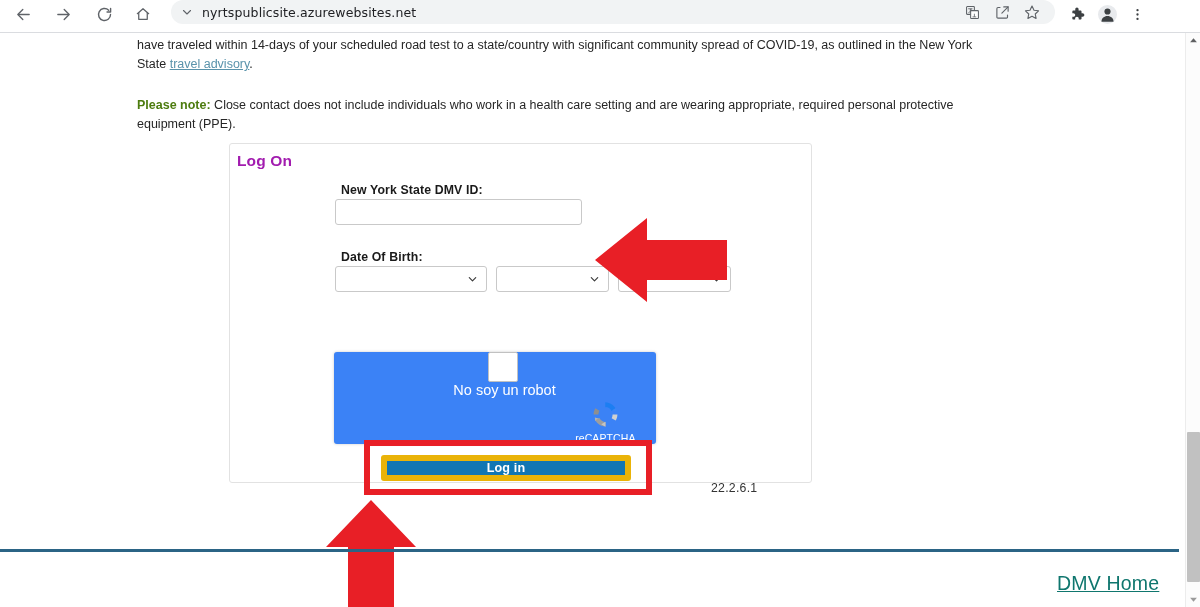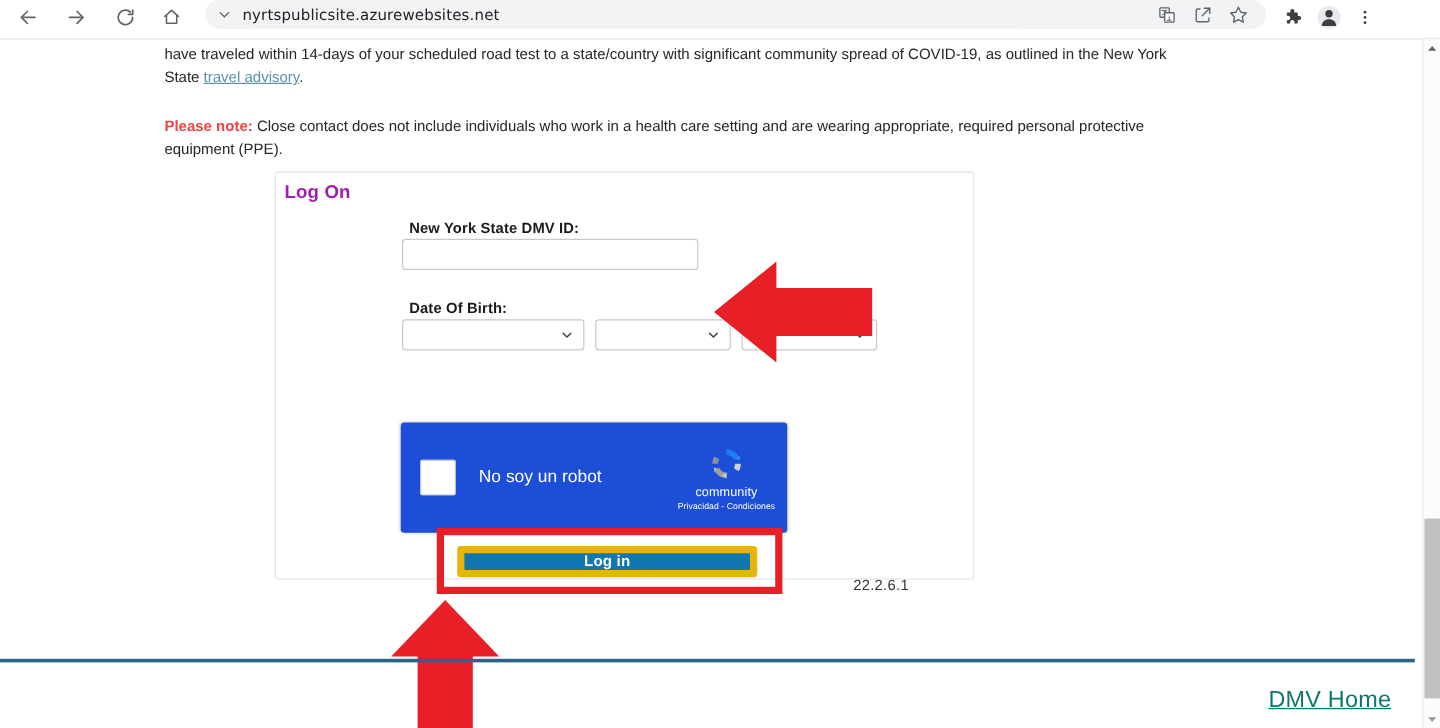--- a/index.html
+++ b/index.html
@@ -80,21 +80,21 @@
 
   .para {
     font-size: 12.5px;
     color: #262626;
     line-height: 19px;
     font-family: "Liberation Sans", sans-serif;
   }
   .para.first { margin-top: 3px; width: 860px; }
   .para.note { margin-top: 22px; width: 870px; }
   .link-blue { color: #5a93ab; text-decoration: underline; }
-  .bold { font-weight: bold; color: #ef4444; }
+  .bold { font-weight: bold; color: #4d7c0f; }
 
   
   .logon-card {
     position: absolute;
     left: 92px; top: 110px;
     width: 583px; height: 340px;
     border: 1px solid #e2e2e2;
     border-radius: 3px;
     background: #ffffff;
   }
@@ -140,24 +140,24 @@
     transform: translateY(-50%);
     color: #3c3c3c;
     display:flex; align-items:center;
   }
 
   
   .recaptcha {
     position: absolute;
     left: 104px; top: 208px;
     width: 322px; height: 92px;
-    background: #1d4ed8;
+    background: #3b82f6;
     border-radius: 3px;
     box-shadow: 0 0 3px rgba(0,0,0,0.22);
-    display: flex; align-items: center;
+    display: flex; align-items: center; flex-direction: column;
   }
   .rc-check {
     width: 30px; height: 30px;
     background: #ffffff;
     border: 1px solid #c1c1c1;
     border-radius: 2px;
     margin-left: 16px;
     flex: none;
   }
   .rc-label {
@@ -403,21 +403,21 @@
               <path fill="#1c7ef2" d="M24 6.2v7.3l6.1-3.5c-1.9-1.1-3.9-2.2-6.1-3.8z"></path>
               <path fill="#1c7ef2" d="M24 6.6c6.4 0 12 3.6 14.8 8.9l-5.9 3.4C31 15.4 27.8 13.2 24 13.2z"></path>
               <path fill="#3b86f7" d="M39.6 14.3l-6.3 3.7 6.9 1.6c-.1-1.9-.2-3.7-.6-5.3z"></path>
               <path fill="#b3b3b3" d="M9.1 33.8l6.3-3.6-6.9-1.8c.1 1.9.2 3.8.6 5.4z"></path>
               <path fill="#9e9e9e" d="M24 41.4c-6.4 0-12-3.6-14.8-8.9l6-3.4c1.8 3.5 5.1 5.7 8.8 5.7z"></path>
               <path fill="#c4c4c4" d="M24 41.8v-7.3l-6.2 3.6c2 1.1 4 2.2 6.2 3.7z"></path>
               <path fill="#d0d0d0" d="M41.3 24c0 3.3-.9 6.3-2.5 8.9l-5.9-3.5c.9-1.6 1.4-3.4 1.4-5.4z"></path>
               <path fill="#8f8f8f" d="M6.7 24c0-3.3.9-6.4 2.5-9l6 3.5c-.9 1.6-1.5 3.5-1.5 5.5z"></path>
             </svg>
           </div>
-          <div class="rc-name">community</div>
+          <div class="rc-name">reCAPTCHA</div>
           <div class="rc-legal">Privacidad - Condiciones</div>
         </div>
       </div>
 
       <div class="highlight-box"></div>
       <button class="login-btn">Log in</button>
 
       <div class="version">22.2.6.1</div>
     </div>
   </div>

